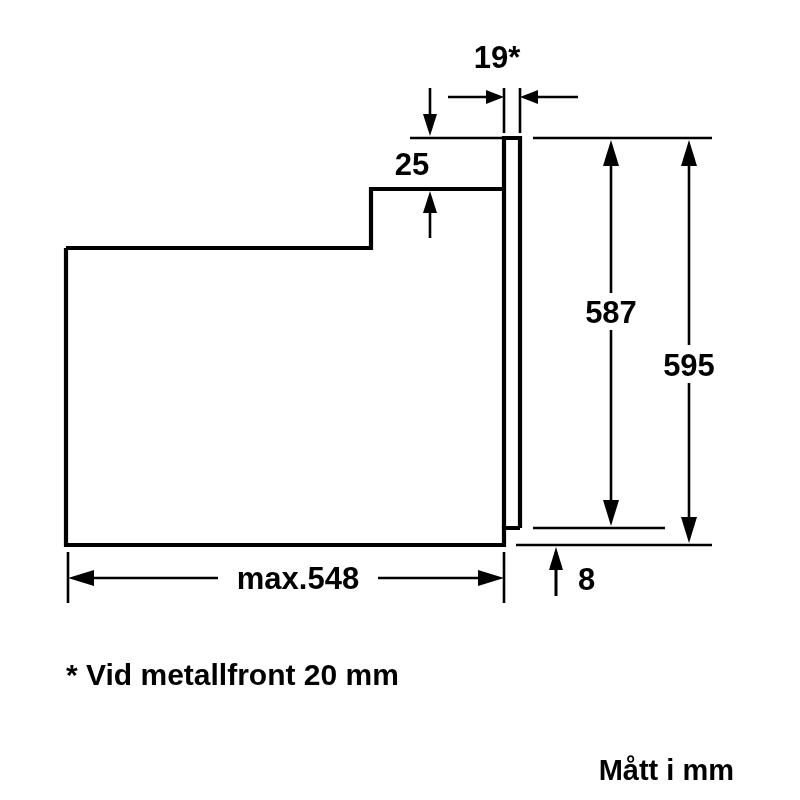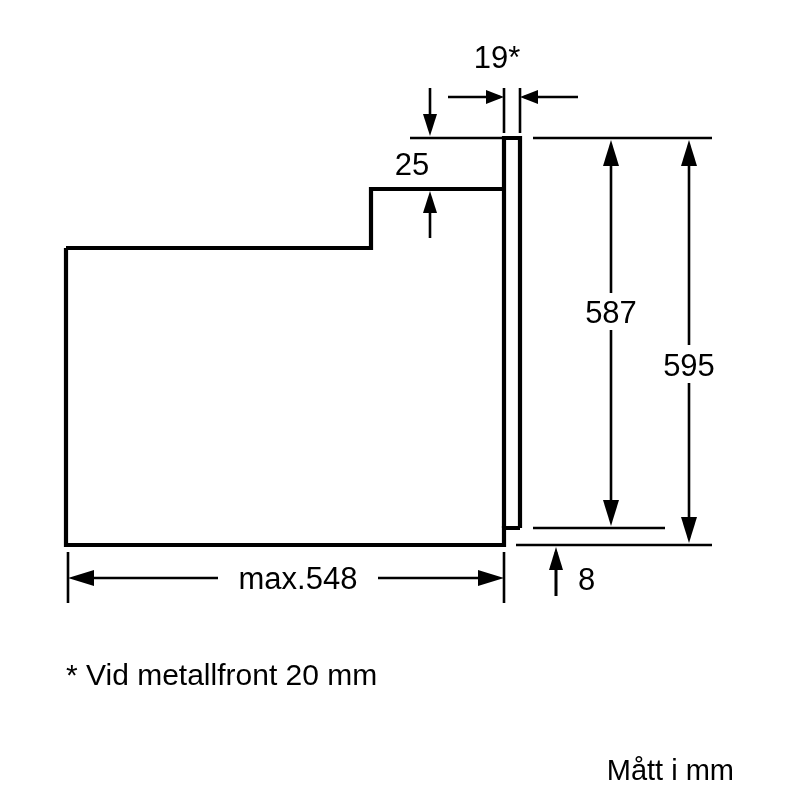--- a/index.html
+++ b/index.html
@@ -12,20 +12,21 @@
     height: 800px;
     font-family: "Liberation Sans", sans-serif;
     color: #000000;
     overflow: hidden;
   }
   #drawing-root {
     position: relative;
     width: 800px;
     height: 800px;
     background: #ffffff;
+    font-weight: bold;
   }
   svg#technical-drawing {
     display: block;
     width: 800px;
     height: 800px;
   }
   .outline {
     fill: none;
     stroke: #000000;
     stroke-width: 4.2;

